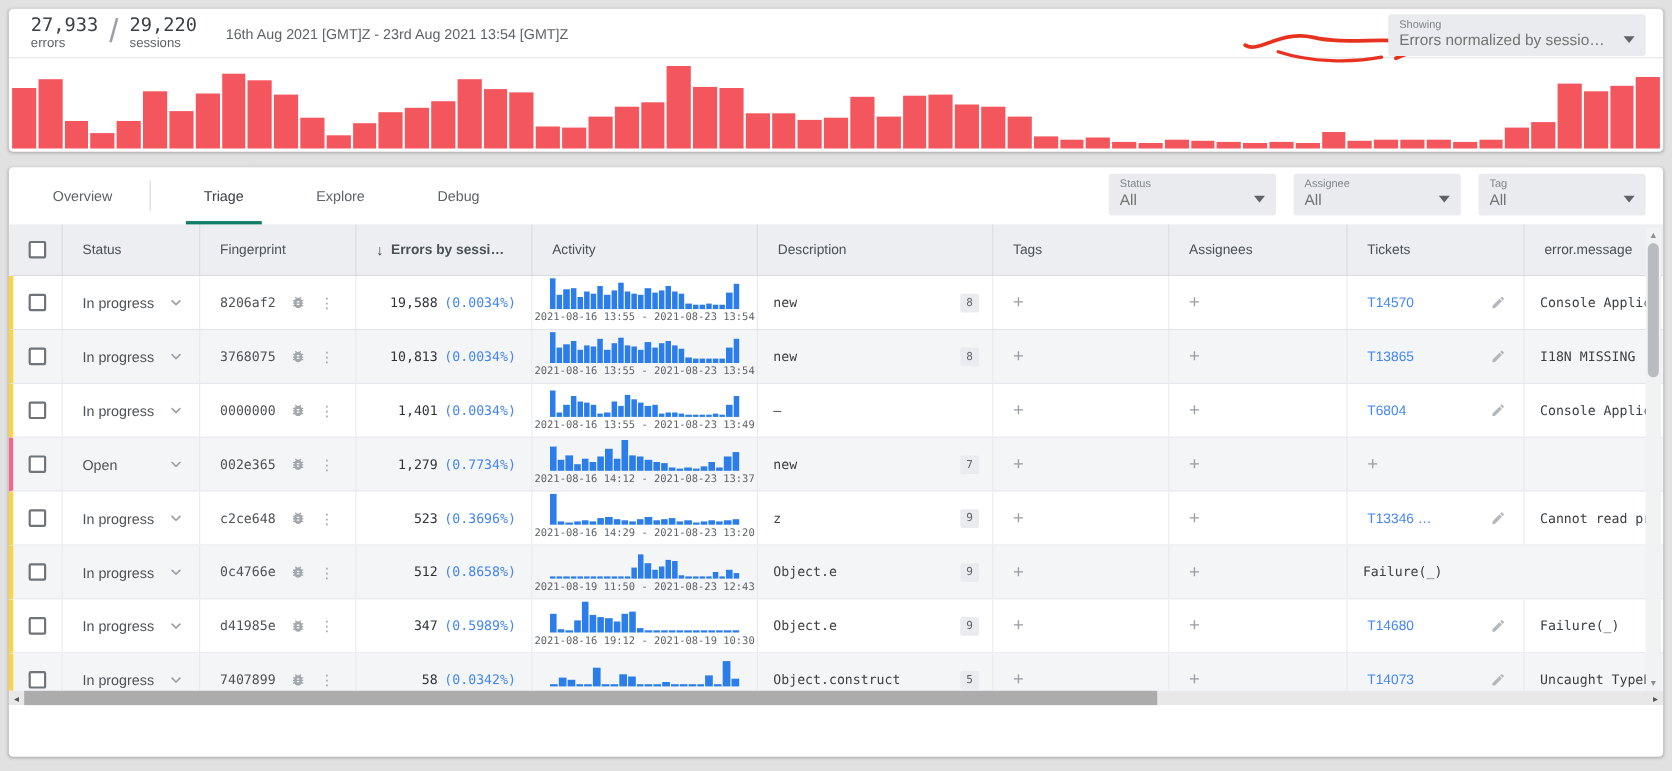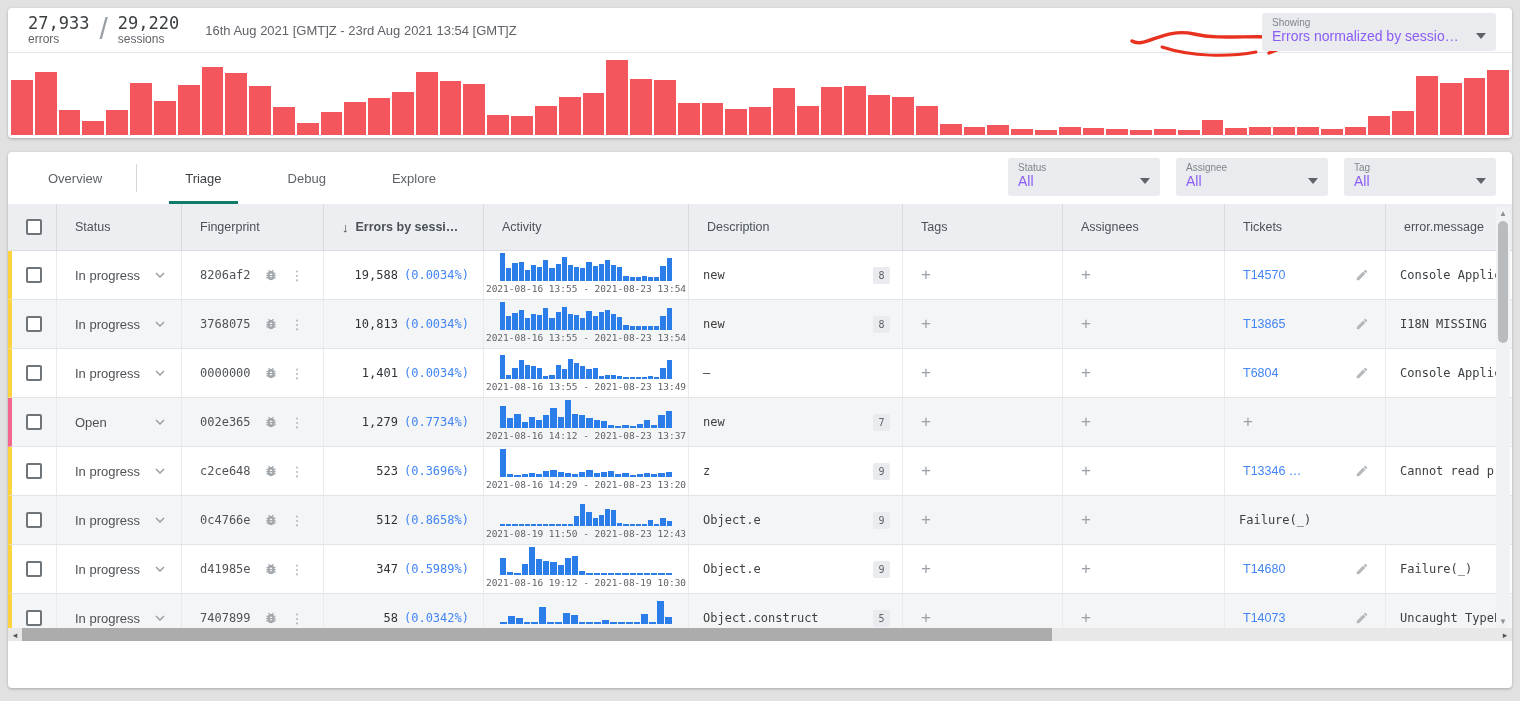--- a/index.html
+++ b/index.html
@@ -14,21 +14,21 @@
   .stat { display:flex; flex-direction:column; line-height:1.05; }
   .stat-num { font-family:"DejaVu Sans Mono", monospace; font-size:17px; color:#3c4043; }
   .stat-lbl { font-size:12px; color:#5f6368; }
   .stat-slash { font-size:30px; font-weight:200; color:#9aa0a6; margin:0 10px; transform:translateY(-1px); }
   .date-range { font-size:13px; color:#5f6368; margin-left:26px; }
   .red-arrow { position:absolute; left:1118px; top:6px; width:214px; height:46px; }
   .showing-dd { position:absolute; right:16px; top:5px; width:234px; height:38px; background:#e9ebee;
                 border-radius:3px; padding:4px 10px 0 10px; cursor:pointer; }
   .dd-label { font-size:10px; color:#80868b; line-height:11px; }
   .dd-row { display:flex; align-items:center; justify-content:space-between; }
-  .dd-value { font-size:14px; color:#8b5cf6; white-space:nowrap; overflow:hidden; }
+  .dd-value { font-size:14px; color:#737373; white-space:nowrap; overflow:hidden; }
   .caret { width:0; height:0; border-left:5px solid transparent; border-right:5px solid transparent;
            border-top:6px solid #5f6368; margin-left:8px; flex:none; }
 
   .histogram { position:absolute; left:2px; right:2px; top:46px; bottom:3px;
                display:flex; align-items:flex-end; gap:2px; padding:4px 1px 0 1px; }
   .hbar { flex:1; background:#f4565e; min-height:3px; }
 
   
   .main-card { position:absolute; left:8px; top:152px; width:1504px; height:536px; background:#fff;
                border-radius:4px; box-shadow:0 1px 3px rgba(0,0,0,.25); overflow:hidden; }
@@ -202,24 +202,24 @@
 <div class="main-card">
   <div class="tabbar">
     <div class="tab">
         <span>Overview</span>
       </div>
     <div class="tab-divider"></div>
     <div class="tab active">
         <span>Triage</span>
       </div>
     <div class="tab">
+        <span>Explore</span>
+      </div>
+    <div class="tab">
         <span>Debug</span>
-      </div>
-    <div class="tab">
-        <span>Explore</span>
       </div>
     <div class="filters">
       <div class="filter-box">
         <div class="dd-label">Status</div>
         <div class="dd-row">
             <span class="dd-value">All</span>
             <span class="caret"></span>
           </div>
       </div>
       <div class="filter-box">

